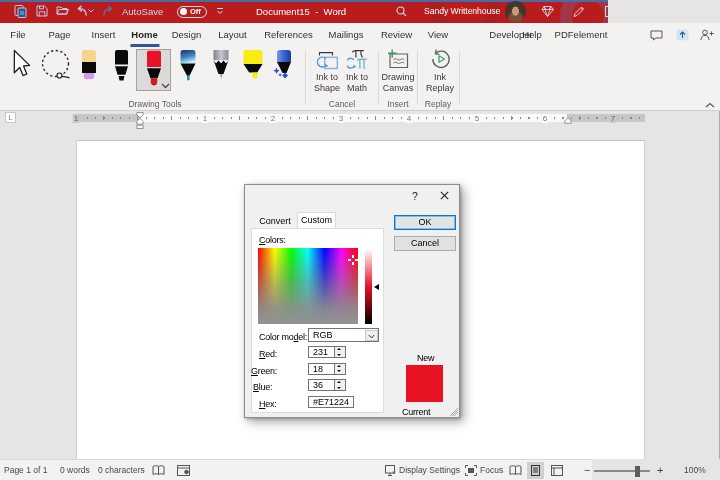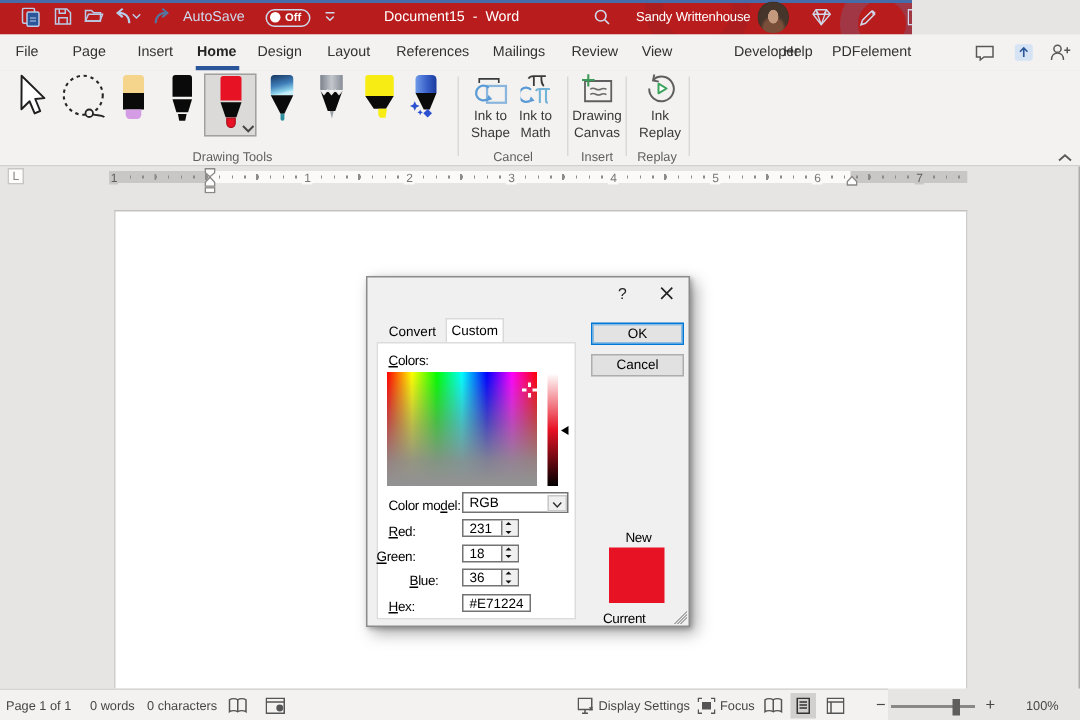--- a/index.html
+++ b/index.html
@@ -384,21 +384,21 @@
   <div class="dlbl" style="left:14px; top:164px;"><span style="text-decoration:underline">R</span>ed:</div>
   <div class="dbox" style="left:63px; top:161px; width:38px; height:12px; line-height:10.5px;"><span style="padding-left:4px">231</span><div class="spin">
         <div class="up"></div>
         <div class="dn"></div>
       </div></div>
   <div class="dlbl" style="left:6px; top:180.5px;"><span style="text-decoration:underline">G</span>reen:</div>
   <div class="dbox" style="left:63px; top:177.5px; width:38px; height:12px; line-height:10.5px;"><span style="padding-left:4px">18</span><div class="spin">
         <div class="up"></div>
         <div class="dn"></div>
       </div></div>
-  <div class="dlbl" style="left:28px; top:197px;"><span style="text-decoration:underline">B</span>lue:</div>
+  <div class="dlbl" style="left:8px; top:197px;"><span style="text-decoration:underline">B</span>lue:</div>
   <div class="dbox" style="left:63px; top:194px; width:38px; height:12px; line-height:10.5px;"><span style="padding-left:4px">36</span><div class="spin">
         <div class="up"></div>
         <div class="dn"></div>
       </div></div>
   <div class="dlbl" style="left:14px; top:213.5px;"><span style="text-decoration:underline">H</span>ex:</div>
   <div class="dbox" style="left:63px; top:210.5px; width:46px; height:12px; line-height:10.5px;"><span style="padding-left:4px">#E71224</span></div>
   <div class="btn" id="btn-ok">OK</div>
   <div class="btn" id="btn-cancel">Cancel</div>
   <div class="dlbl" style="left:172px; top:168px;">New</div>
   <div id="newcur"></div>

